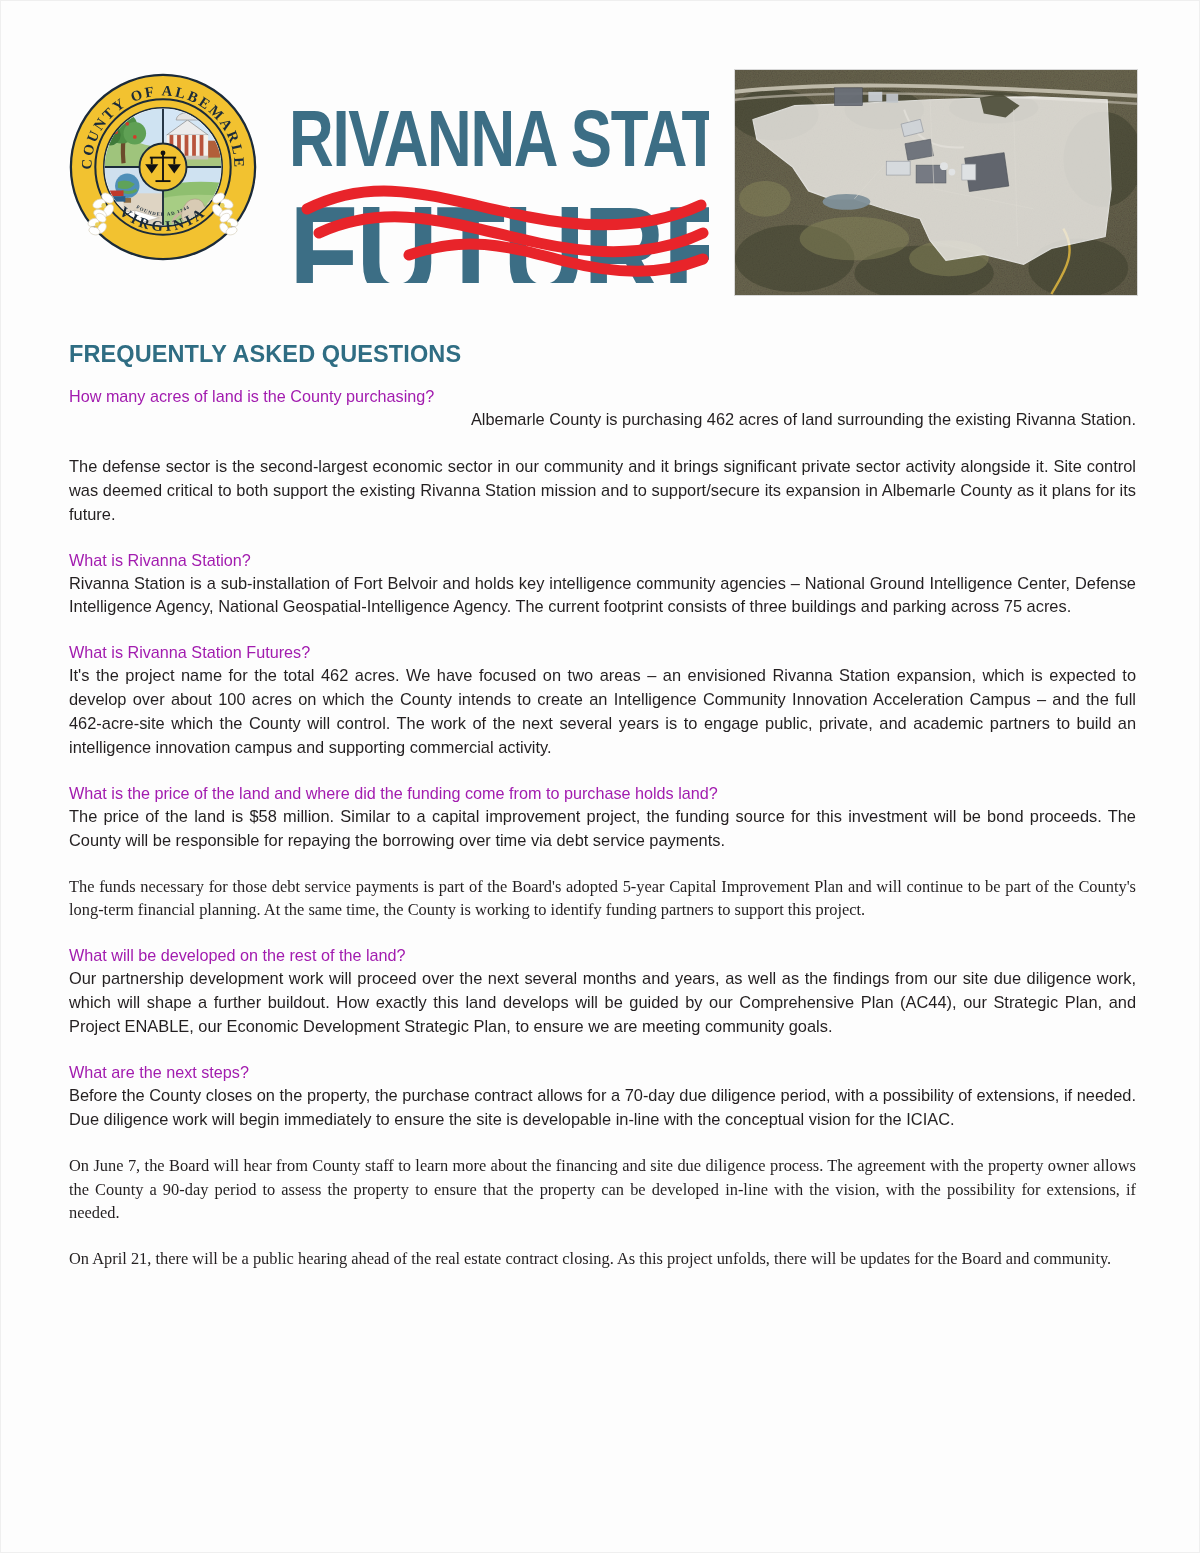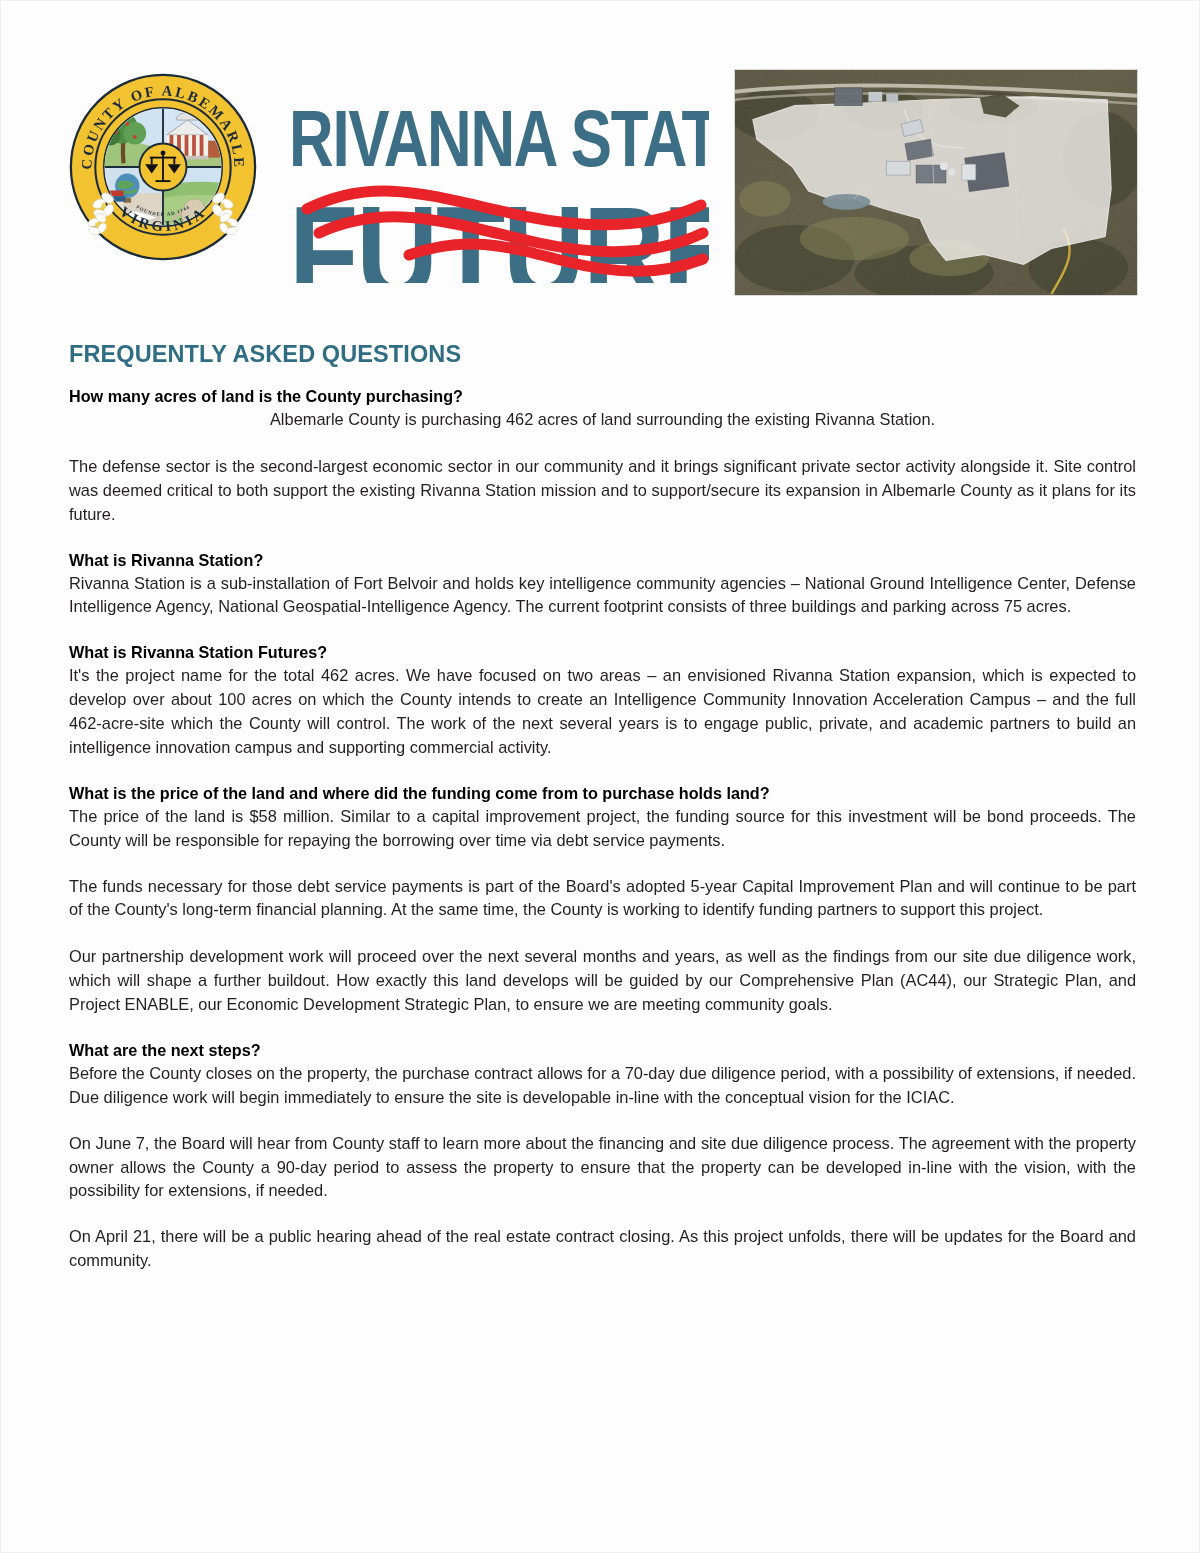--- a/index.html
+++ b/index.html
@@ -73,36 +73,36 @@
   .faq-title {
     color: #2f6d83;
     font-size: 23.5px;
     font-weight: bold;
     letter-spacing: .1px;
     margin: 8px 0 18px 0;
     line-height: 1.15;
   }
   .qa { margin-bottom: 23px; }
   .q {
-    color: #000000;
+    color: #a21caf;
     font-size: 16.2px;
-    font-weight: bold;
+    font-weight: normal;
     line-height: 1.30;
     margin: 0 0 1px 0;
   }
   .a {
     color: #231f20;
     font-size: 16.4px;
     line-height: 1.455;
     margin: 0;
     text-align: justify;
     text-justify: inter-word;
   }
-  .a.left { text-align: center; }
-  .a + .a { margin-top: 22px; }
+  .a.left { text-align: right; }
+  .a + .a { margin-top: 22px; font-family: Liberation Serif, serif; }
 </style>
 </head>
 <body>
 
 <div class="page">
 
   <div class="header">
 
     <div class="seal">
       <svg viewBox="0 0 200 200" xmlns="http://www.w3.org/2000/svg">
@@ -347,20 +347,21 @@
         <div class="qa">
           <p class="q">What is Rivanna Station Futures?</p>
           <p class="a">It's the project name for the total 462 acres. We have focused on two areas – an envisioned Rivanna Station expansion, which is expected to develop over about 100 acres on which the County intends to create an Intelligence Community Innovation Acceleration Campus  – and the full 462-acre-site which the County will control. The work of the next several years is to engage public, private, and academic partners to build an intelligence innovation campus and supporting commercial activity.</p>
         </div>
         <div class="qa">
           <p class="q">What is the price of the land and where did the funding come from to purchase holds land?</p>
           <p class="a">The price of the land is $58 million. Similar to a capital improvement project, the funding source for this investment will be bond proceeds. The County will be responsible for repaying the borrowing over time via debt service payments.</p>
           <p class="a">The funds necessary for those debt service payments is part of the Board's adopted 5-year Capital Improvement Plan and will continue to be part of the County's long-term financial planning. At the same time, the County is working to identify funding partners to support this project.</p>
         </div>
         <div class="qa">
+          <p class="q">What will be developed on the rest of the land?</p>
           <p class="a">Our partnership development work will proceed over the next several months and years, as well as the findings from our site due diligence work, which will shape a further buildout. How exactly this land develops will be guided by our Comprehensive Plan (AC44), our Strategic Plan, and Project ENABLE,  our Economic Development Strategic Plan, to ensure we are meeting community goals.</p>
         </div>
         <div class="qa">
           <p class="q">What are the next steps?</p>
           <p class="a">Before the County closes on the property, the purchase contract allows for a 70-day due diligence period, with a possibility of extensions, if needed. Due diligence work will begin immediately to ensure the site is developable in-line with the conceptual vision for the ICIAC.</p>
           <p class="a">On June 7, the Board will hear from County staff to learn more about the financing and site due diligence process. The agreement with the property owner allows the County a 90-day period to assess the property to ensure that the property can be developed in-line with the vision, with the possibility for extensions, if needed.</p>
           <p class="a">On April 21, there will be a public hearing ahead of the real estate contract closing. As this project unfolds, there will be updates for the Board and community.</p>
         </div>
       </div>
   </div>

